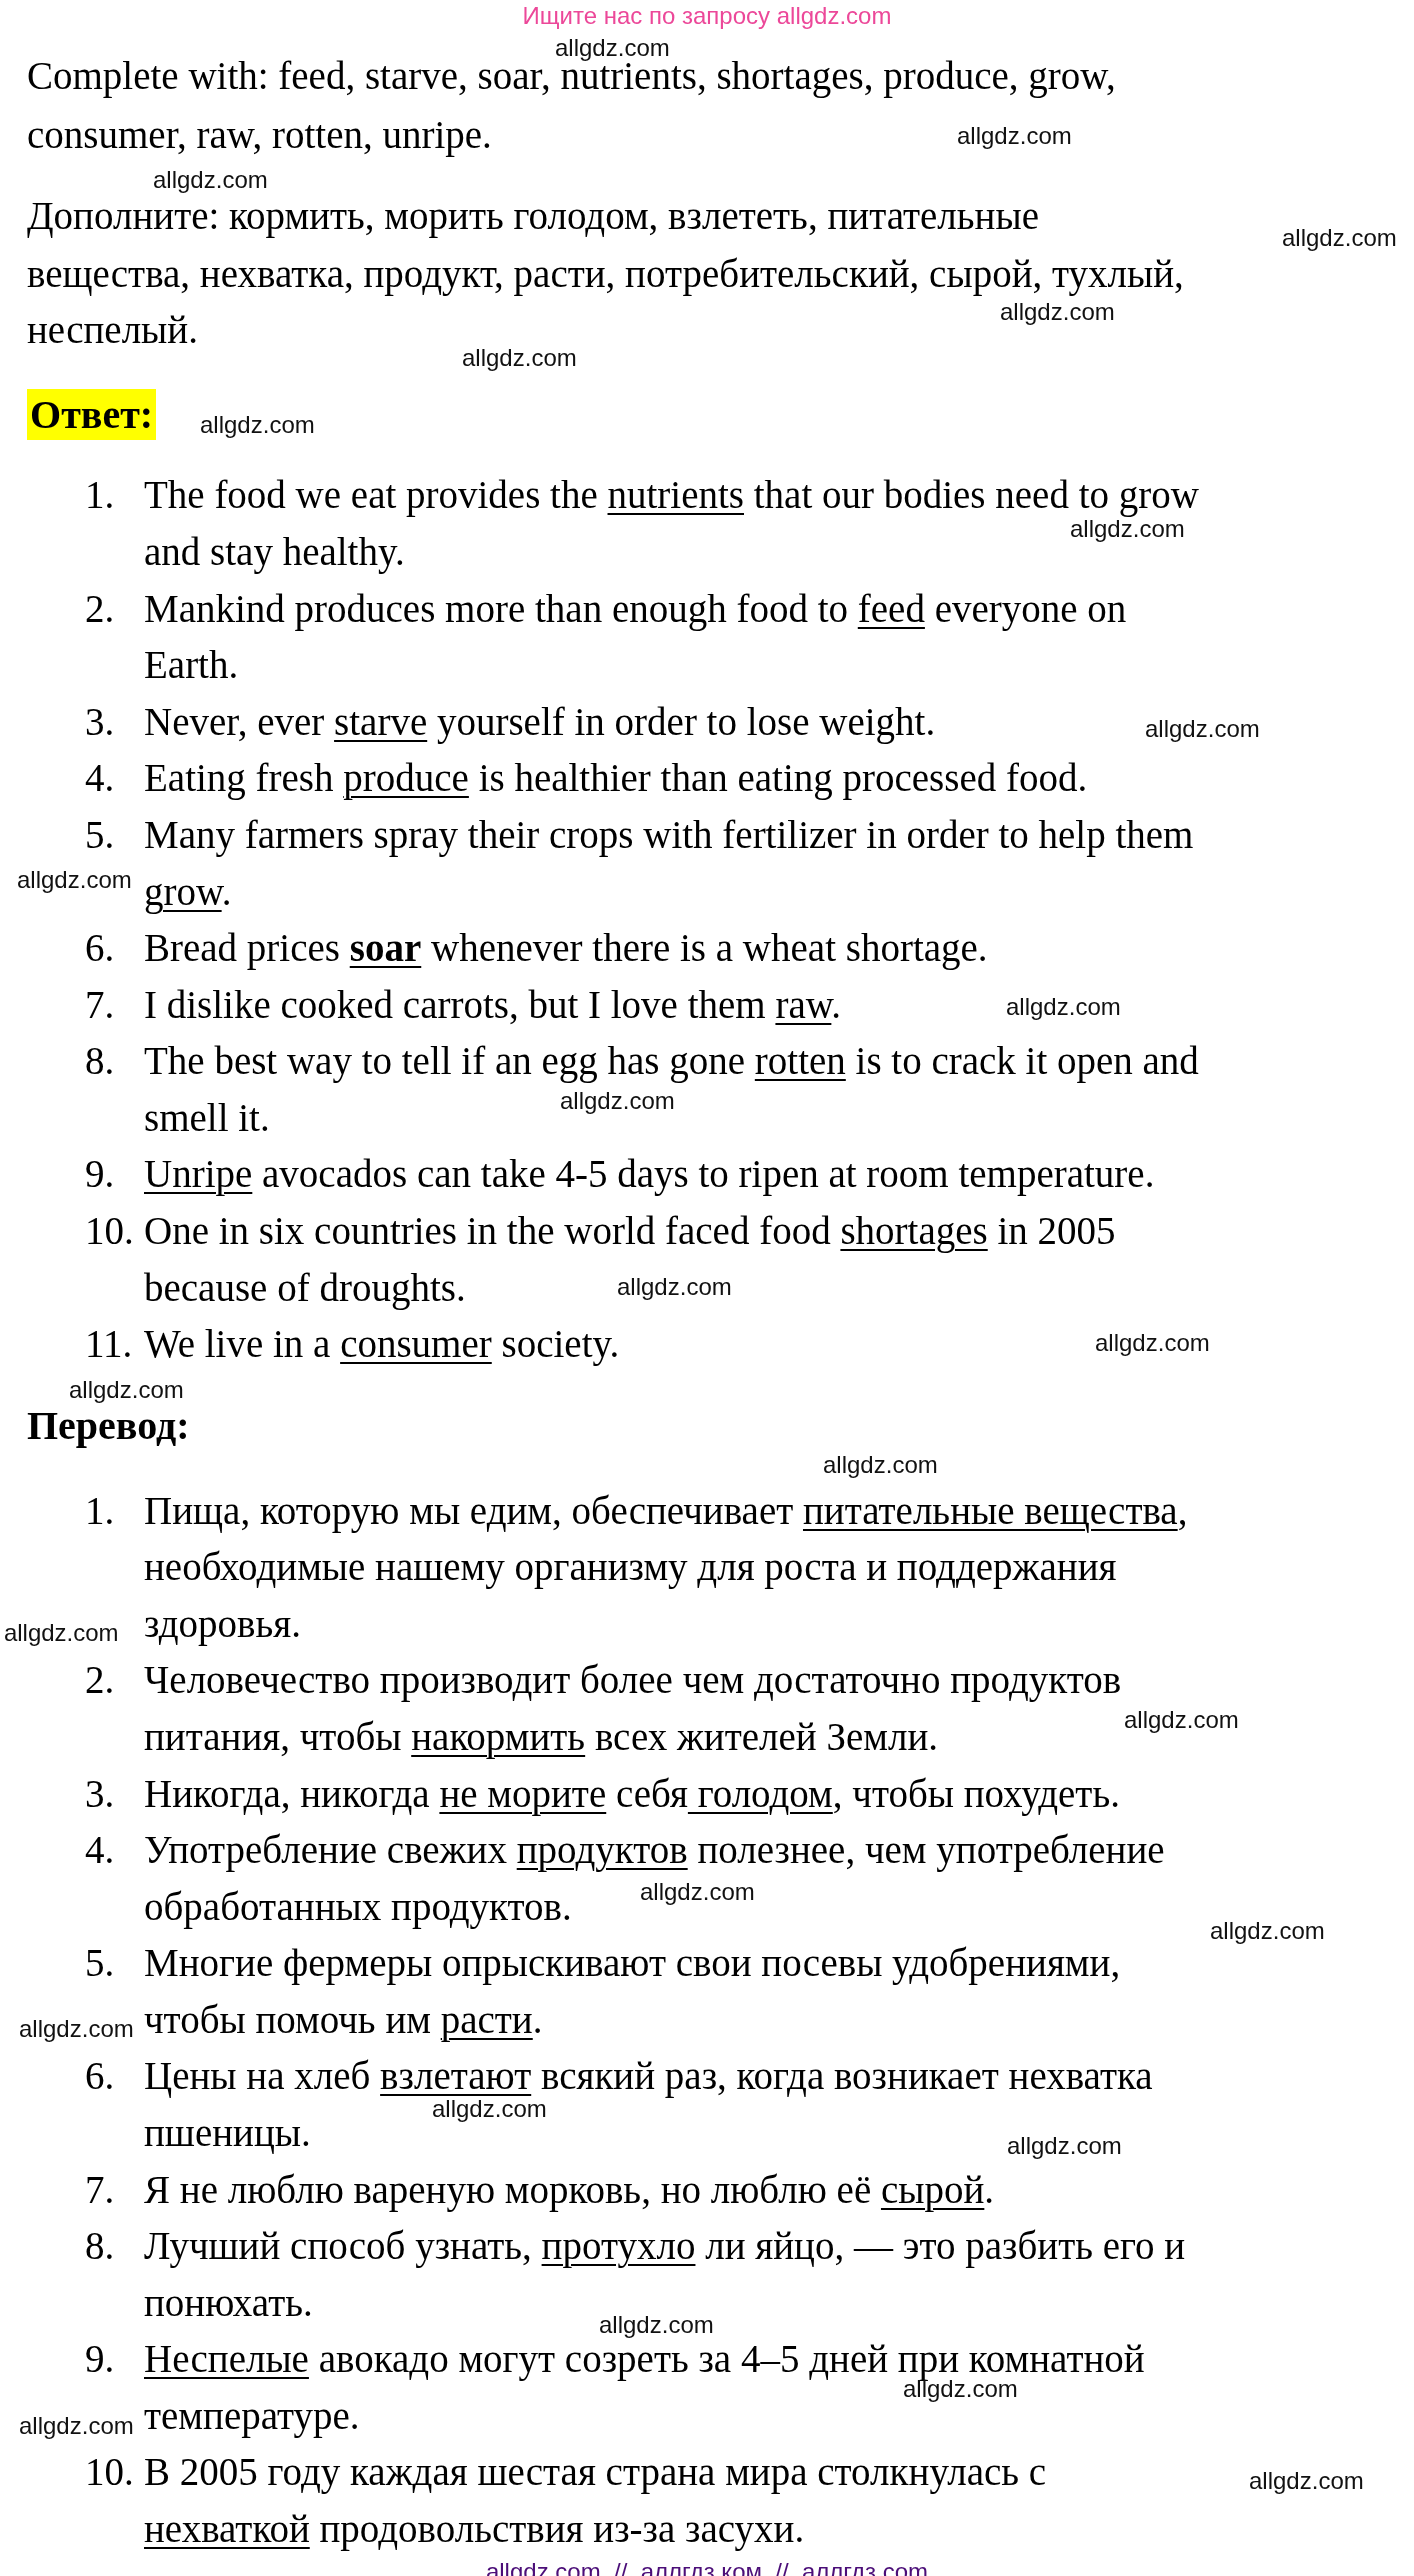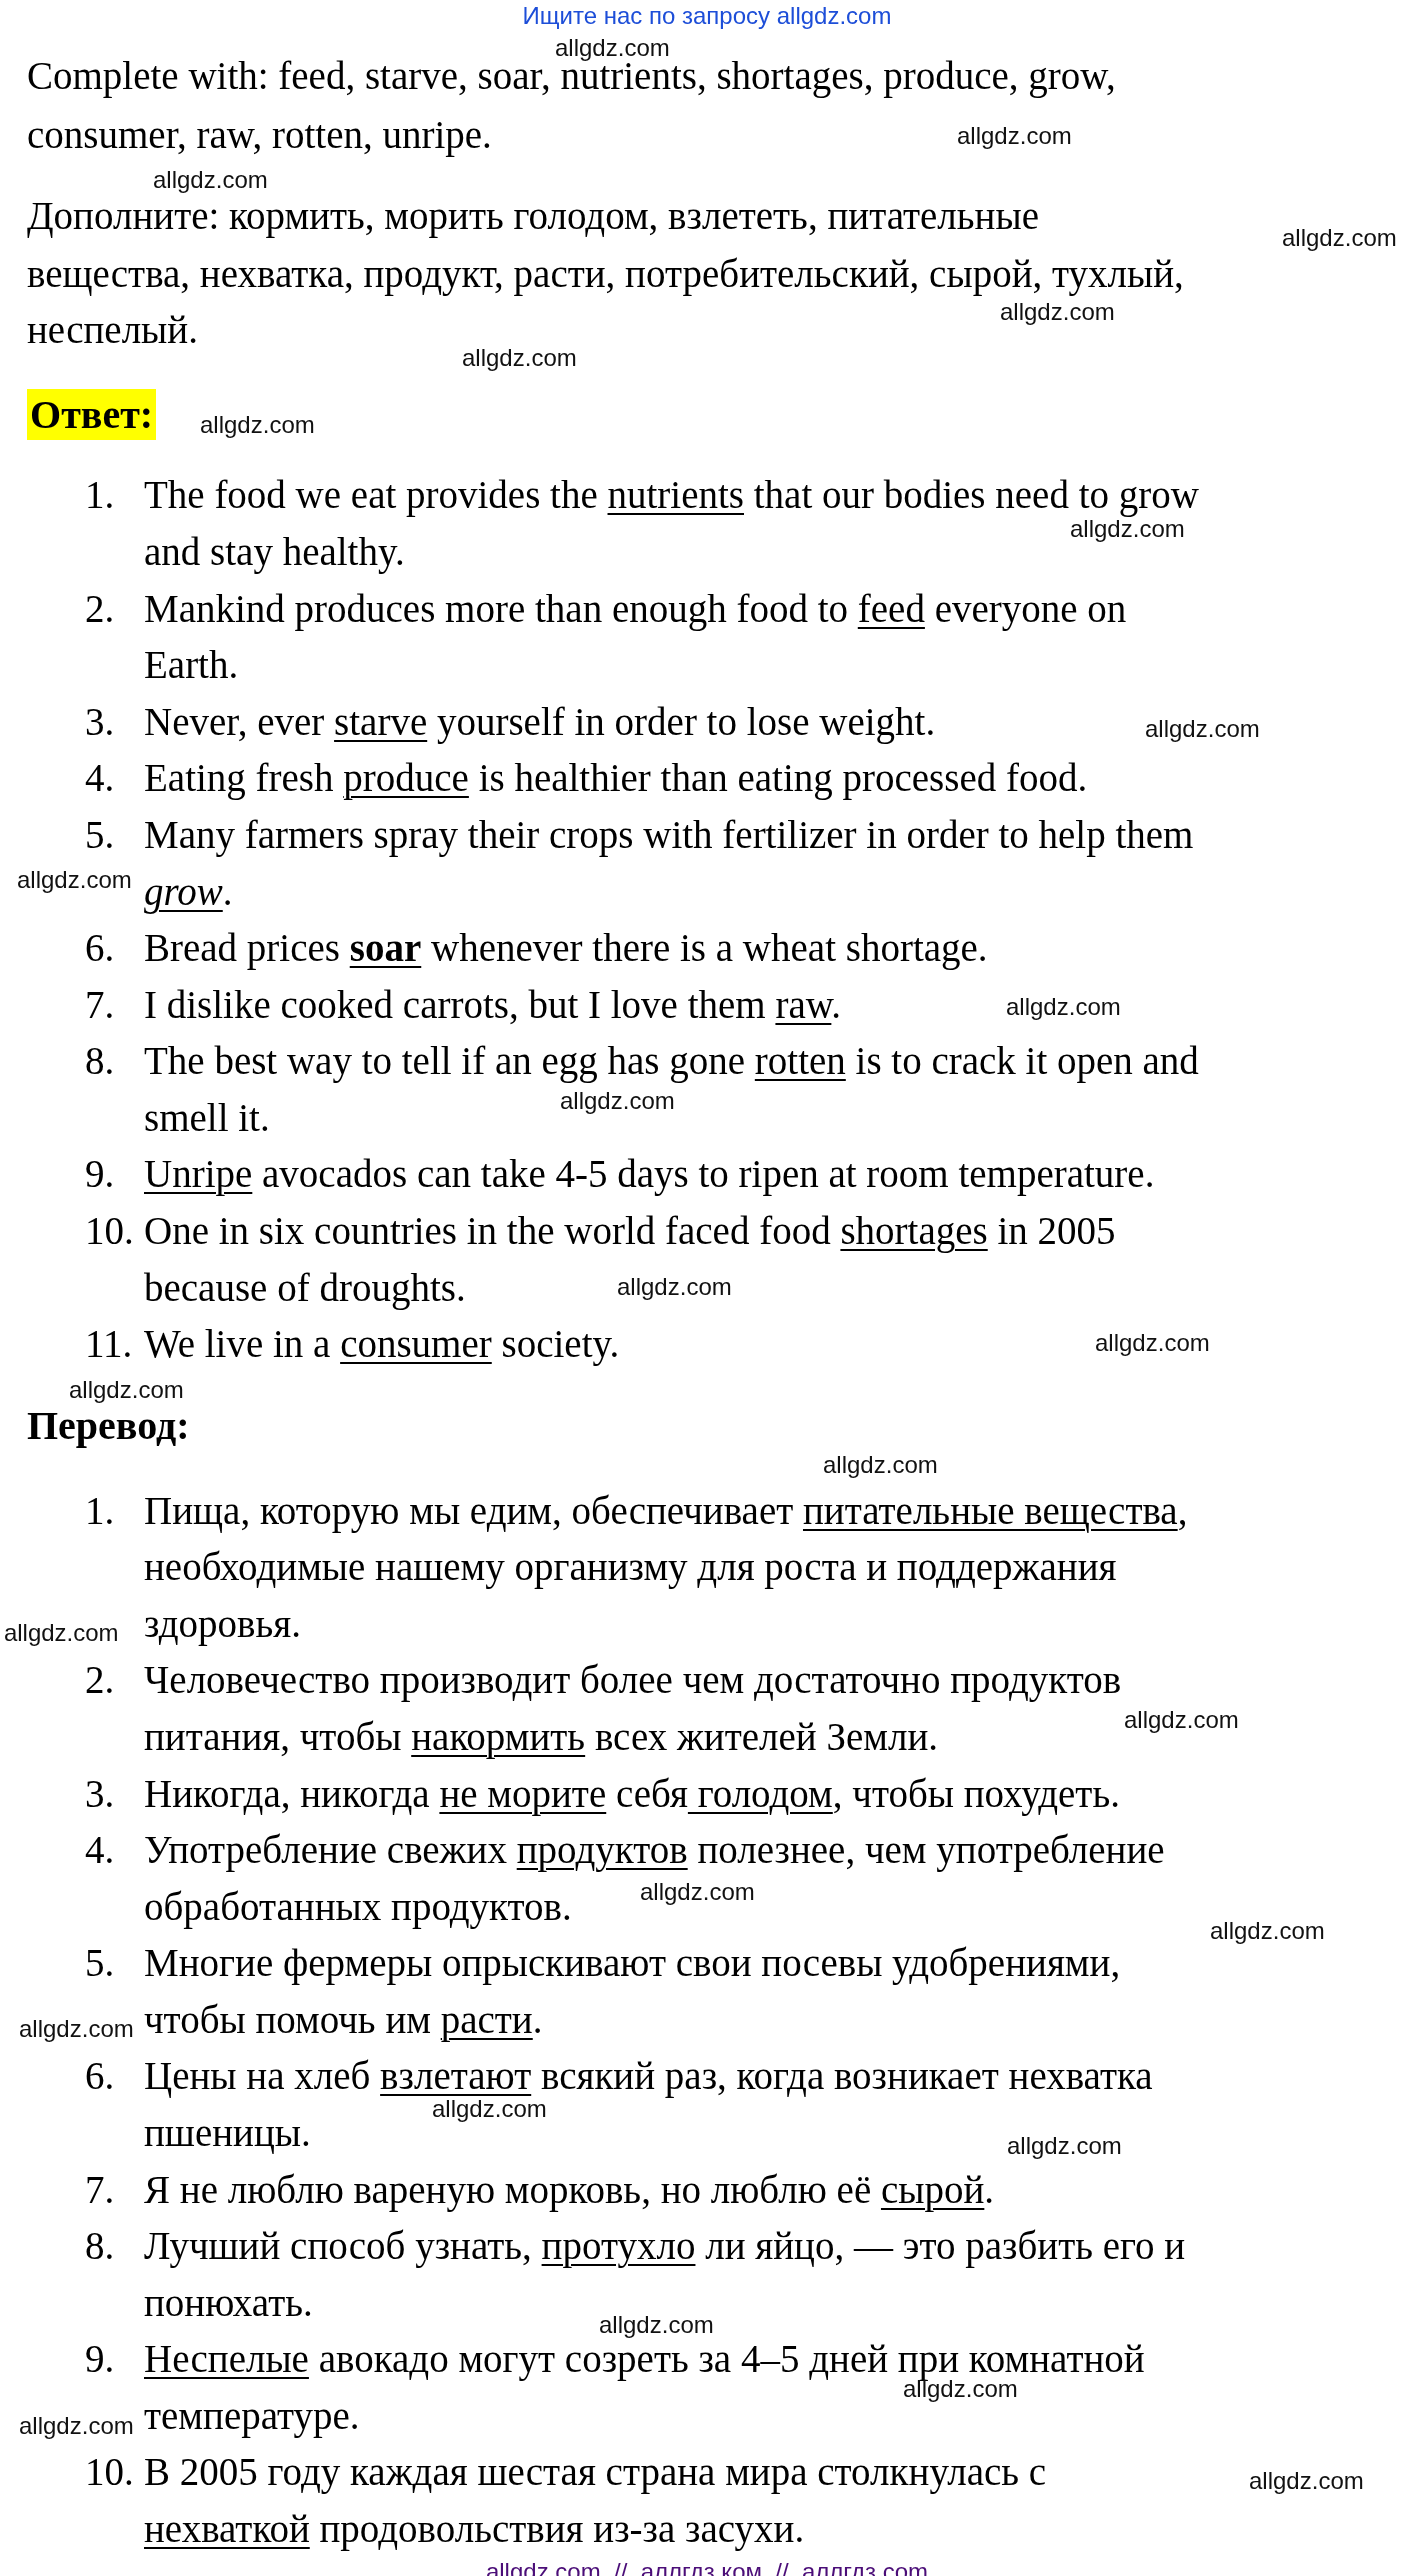--- a/index.html
+++ b/index.html
@@ -16,21 +16,21 @@
   .heading { position:absolute; left:27px; font-weight:bold; font-size:40px; line-height:46px; }
   .wm { position:absolute; font-family:"Liberation Sans","DejaVu Sans",sans-serif; font-size:24px;
         line-height:28px; color:#111; white-space:nowrap; }
   .footer { position:absolute; top:2558px; left:0; width:1414px; text-align:center;
             font-family:"Liberation Sans","DejaVu Sans",sans-serif; font-size:24px; line-height:28px; }
 </style>
 </head>
 <body>
 
 <div class="hdr">
-  <span style="color:#1d4ed8">Ищите нас по запросу allgdz.com</span>
+  <span style="color:#ec4899">Ищите нас по запросу allgdz.com</span>
 </div>
 
 <div>
   <div class="line" style="top:53px">Complete with: feed, starve, soar, nutrients, shortages, produce, grow,</div>
   <div class="line" style="top:112px">consumer, raw, rotten, unripe.</div>
   <div class="line" style="top:193px">Дополните: кормить, морить голодом, взлететь, питательные</div>
   <div class="line" style="top:251px">вещества, нехватка, продукт, расти, потребительский, сырой, тухлый,</div>
   <div class="line" style="top:307px">неспелый.</div>
 </div>
 
@@ -51,21 +51,21 @@
       <div class="num" style="top: 699px; left: 85px;">3.</div>
       <div class="txt" style="top: 699px;"><span style="white-space: pre;">Never, ever </span><u style="white-space: pre;">starve</u><span style="white-space: pre;"> yourself in order to lose weight.</span></div>
     </div>
     <div>
       <div class="num" style="top: 755px; left: 85px;">4.</div>
       <div class="txt" style="top: 755px;"><span style="white-space: pre;">Eating fresh </span><u style="white-space: pre;">produce</u><span style="white-space: pre;"> is healthier than eating processed food.</span></div>
     </div>
     <div>
       <div class="num" style="top: 812px; left: 85px;">5.</div>
       <div class="txt" style="top: 812px;"><span style="white-space: pre;">Many farmers spray their crops with fertilizer in order to help them</span></div>
-      <div class="txt" style="top: 869px;"><u style="white-space: pre; font-style: italic;">grow</u><span style="white-space: pre;">.</span></div>
+      <div class="txt" style="top: 869px;"><u style="white-space: pre;">grow</u><span style="white-space: pre;">.</span></div>
     </div>
     <div>
       <div class="num" style="top: 925px; left: 85px;">6.</div>
       <div class="txt" style="top: 925px;"><span style="white-space: pre;">Bread prices </span><u style="white-space: pre; font-weight: bold;">soar</u><span style="white-space: pre;"> whenever there is a wheat shortage.</span></div>
     </div>
     <div>
       <div class="num" style="top: 982px; left: 85px;">7.</div>
       <div class="txt" style="top: 982px;"><span style="white-space: pre;">I dislike cooked carrots, but I love them </span><u style="white-space: pre;">raw</u><span style="white-space: pre;">.</span></div>
     </div>
     <div>

